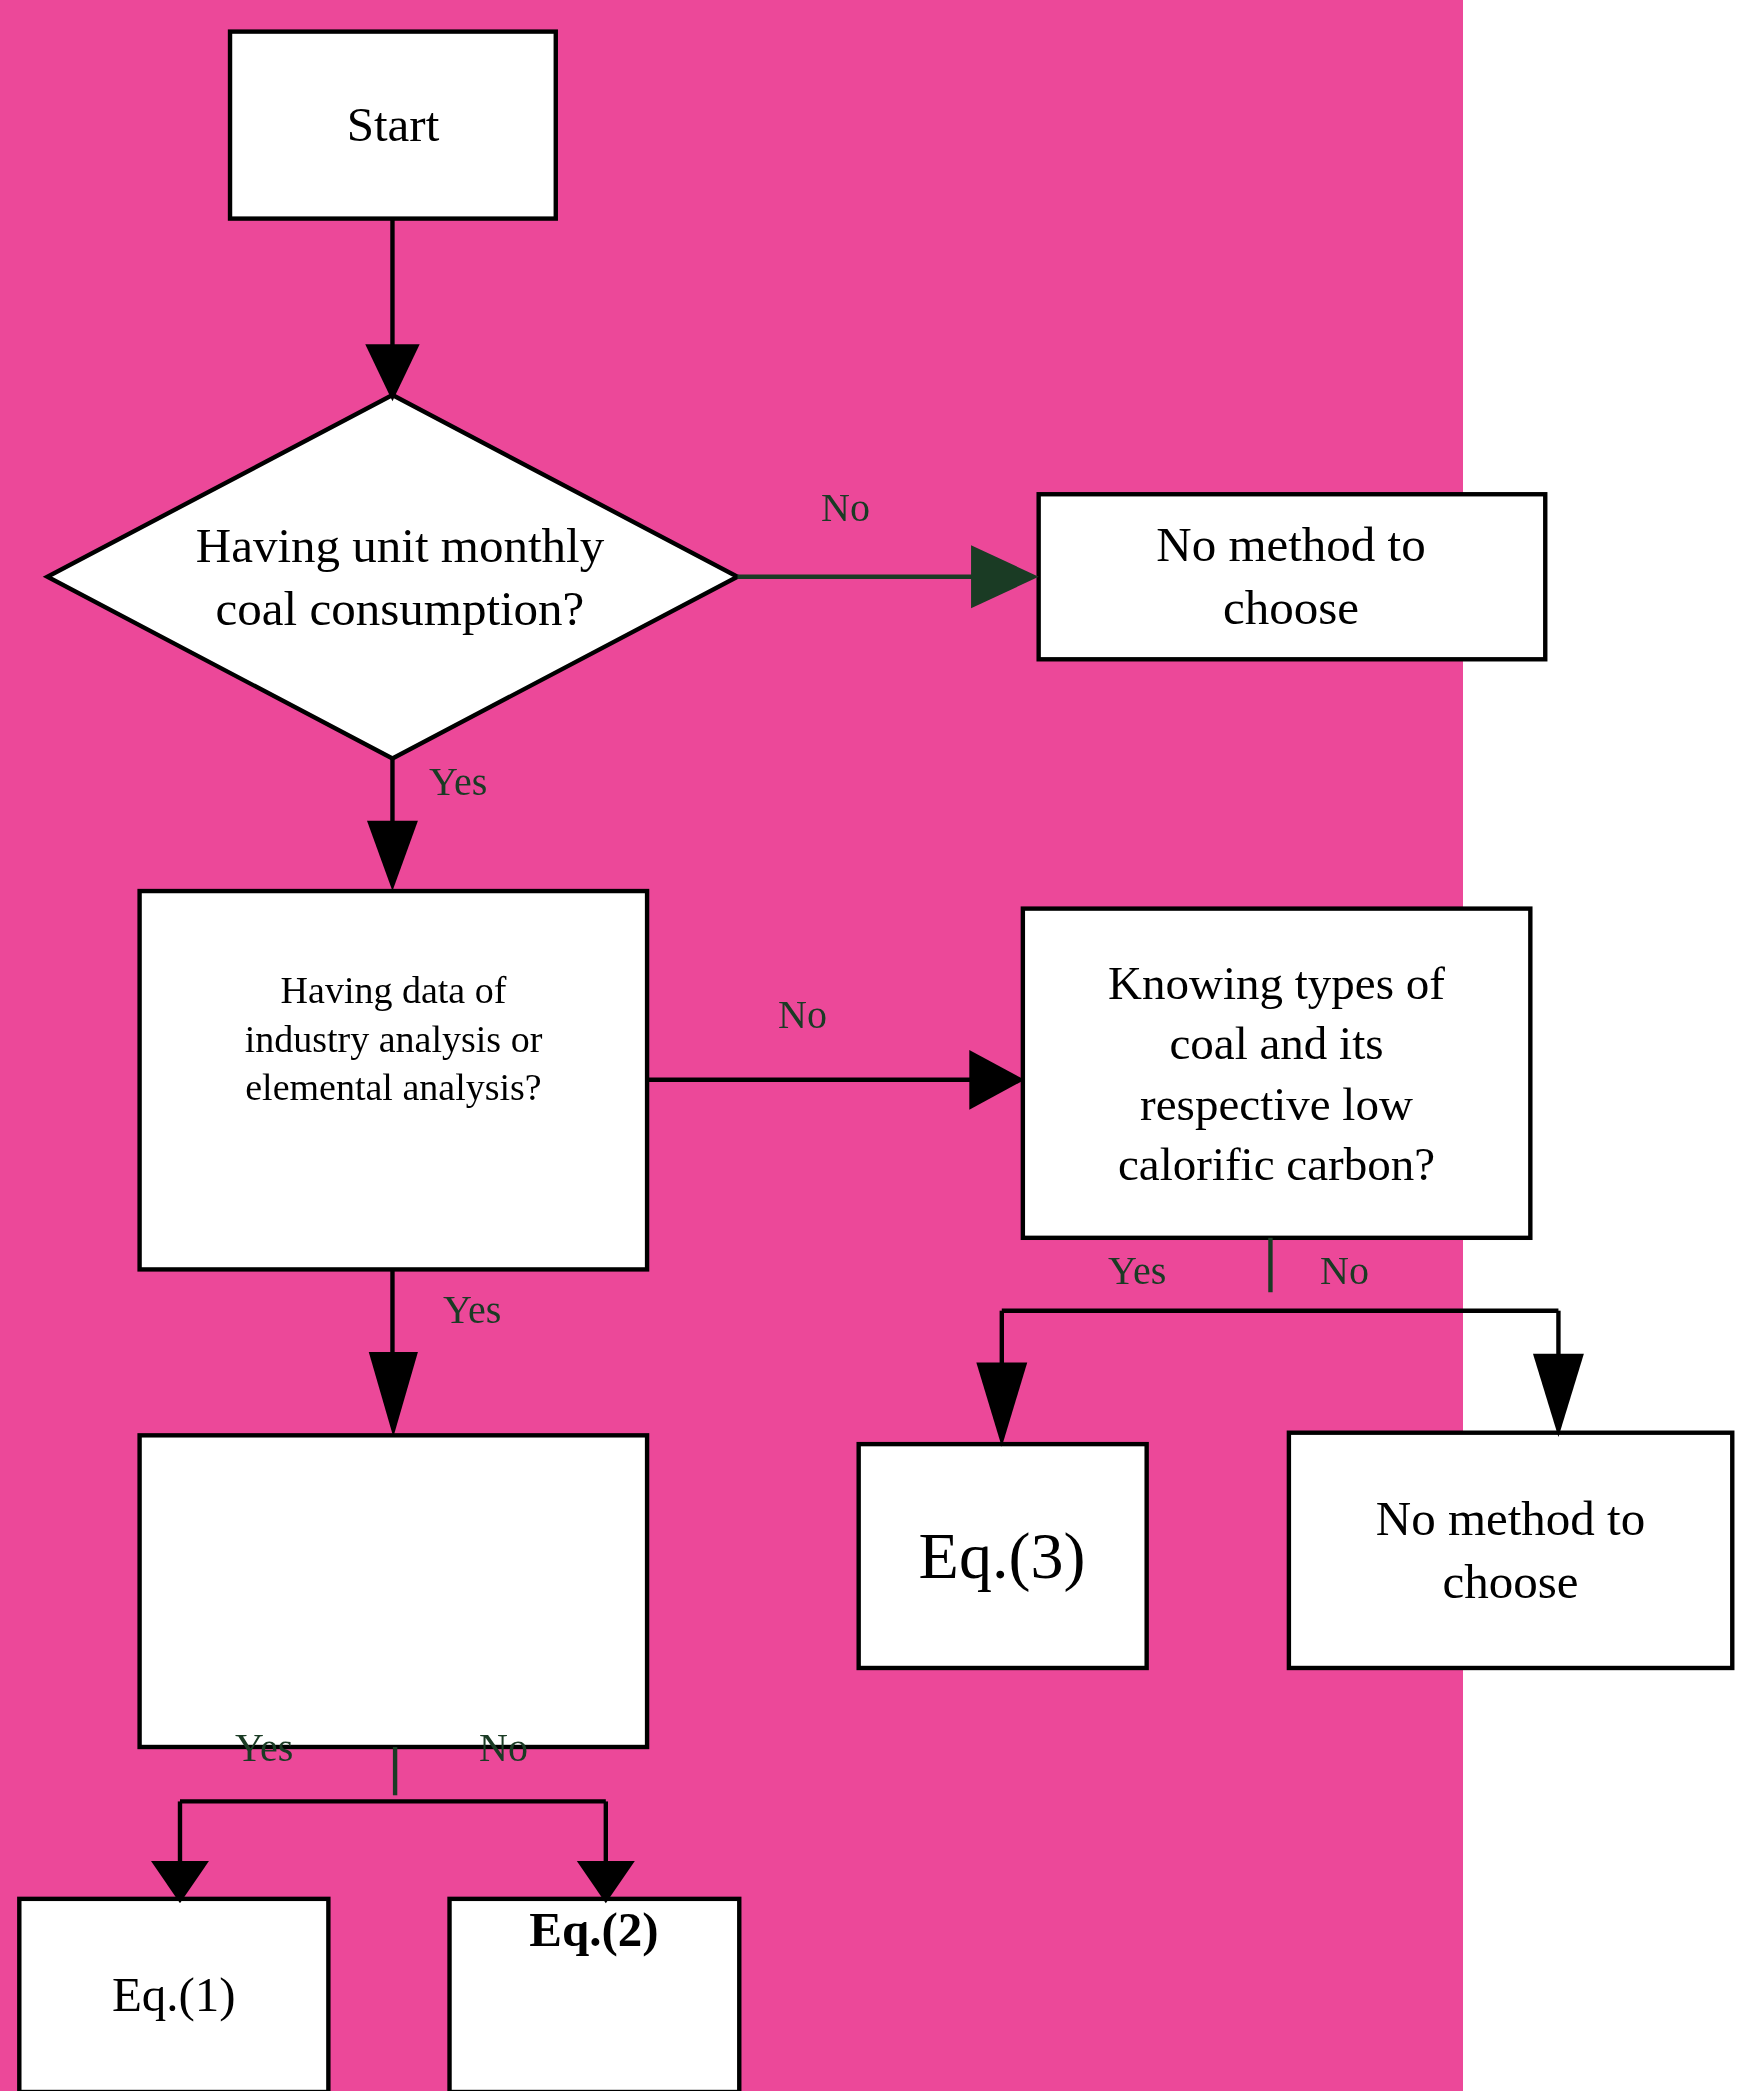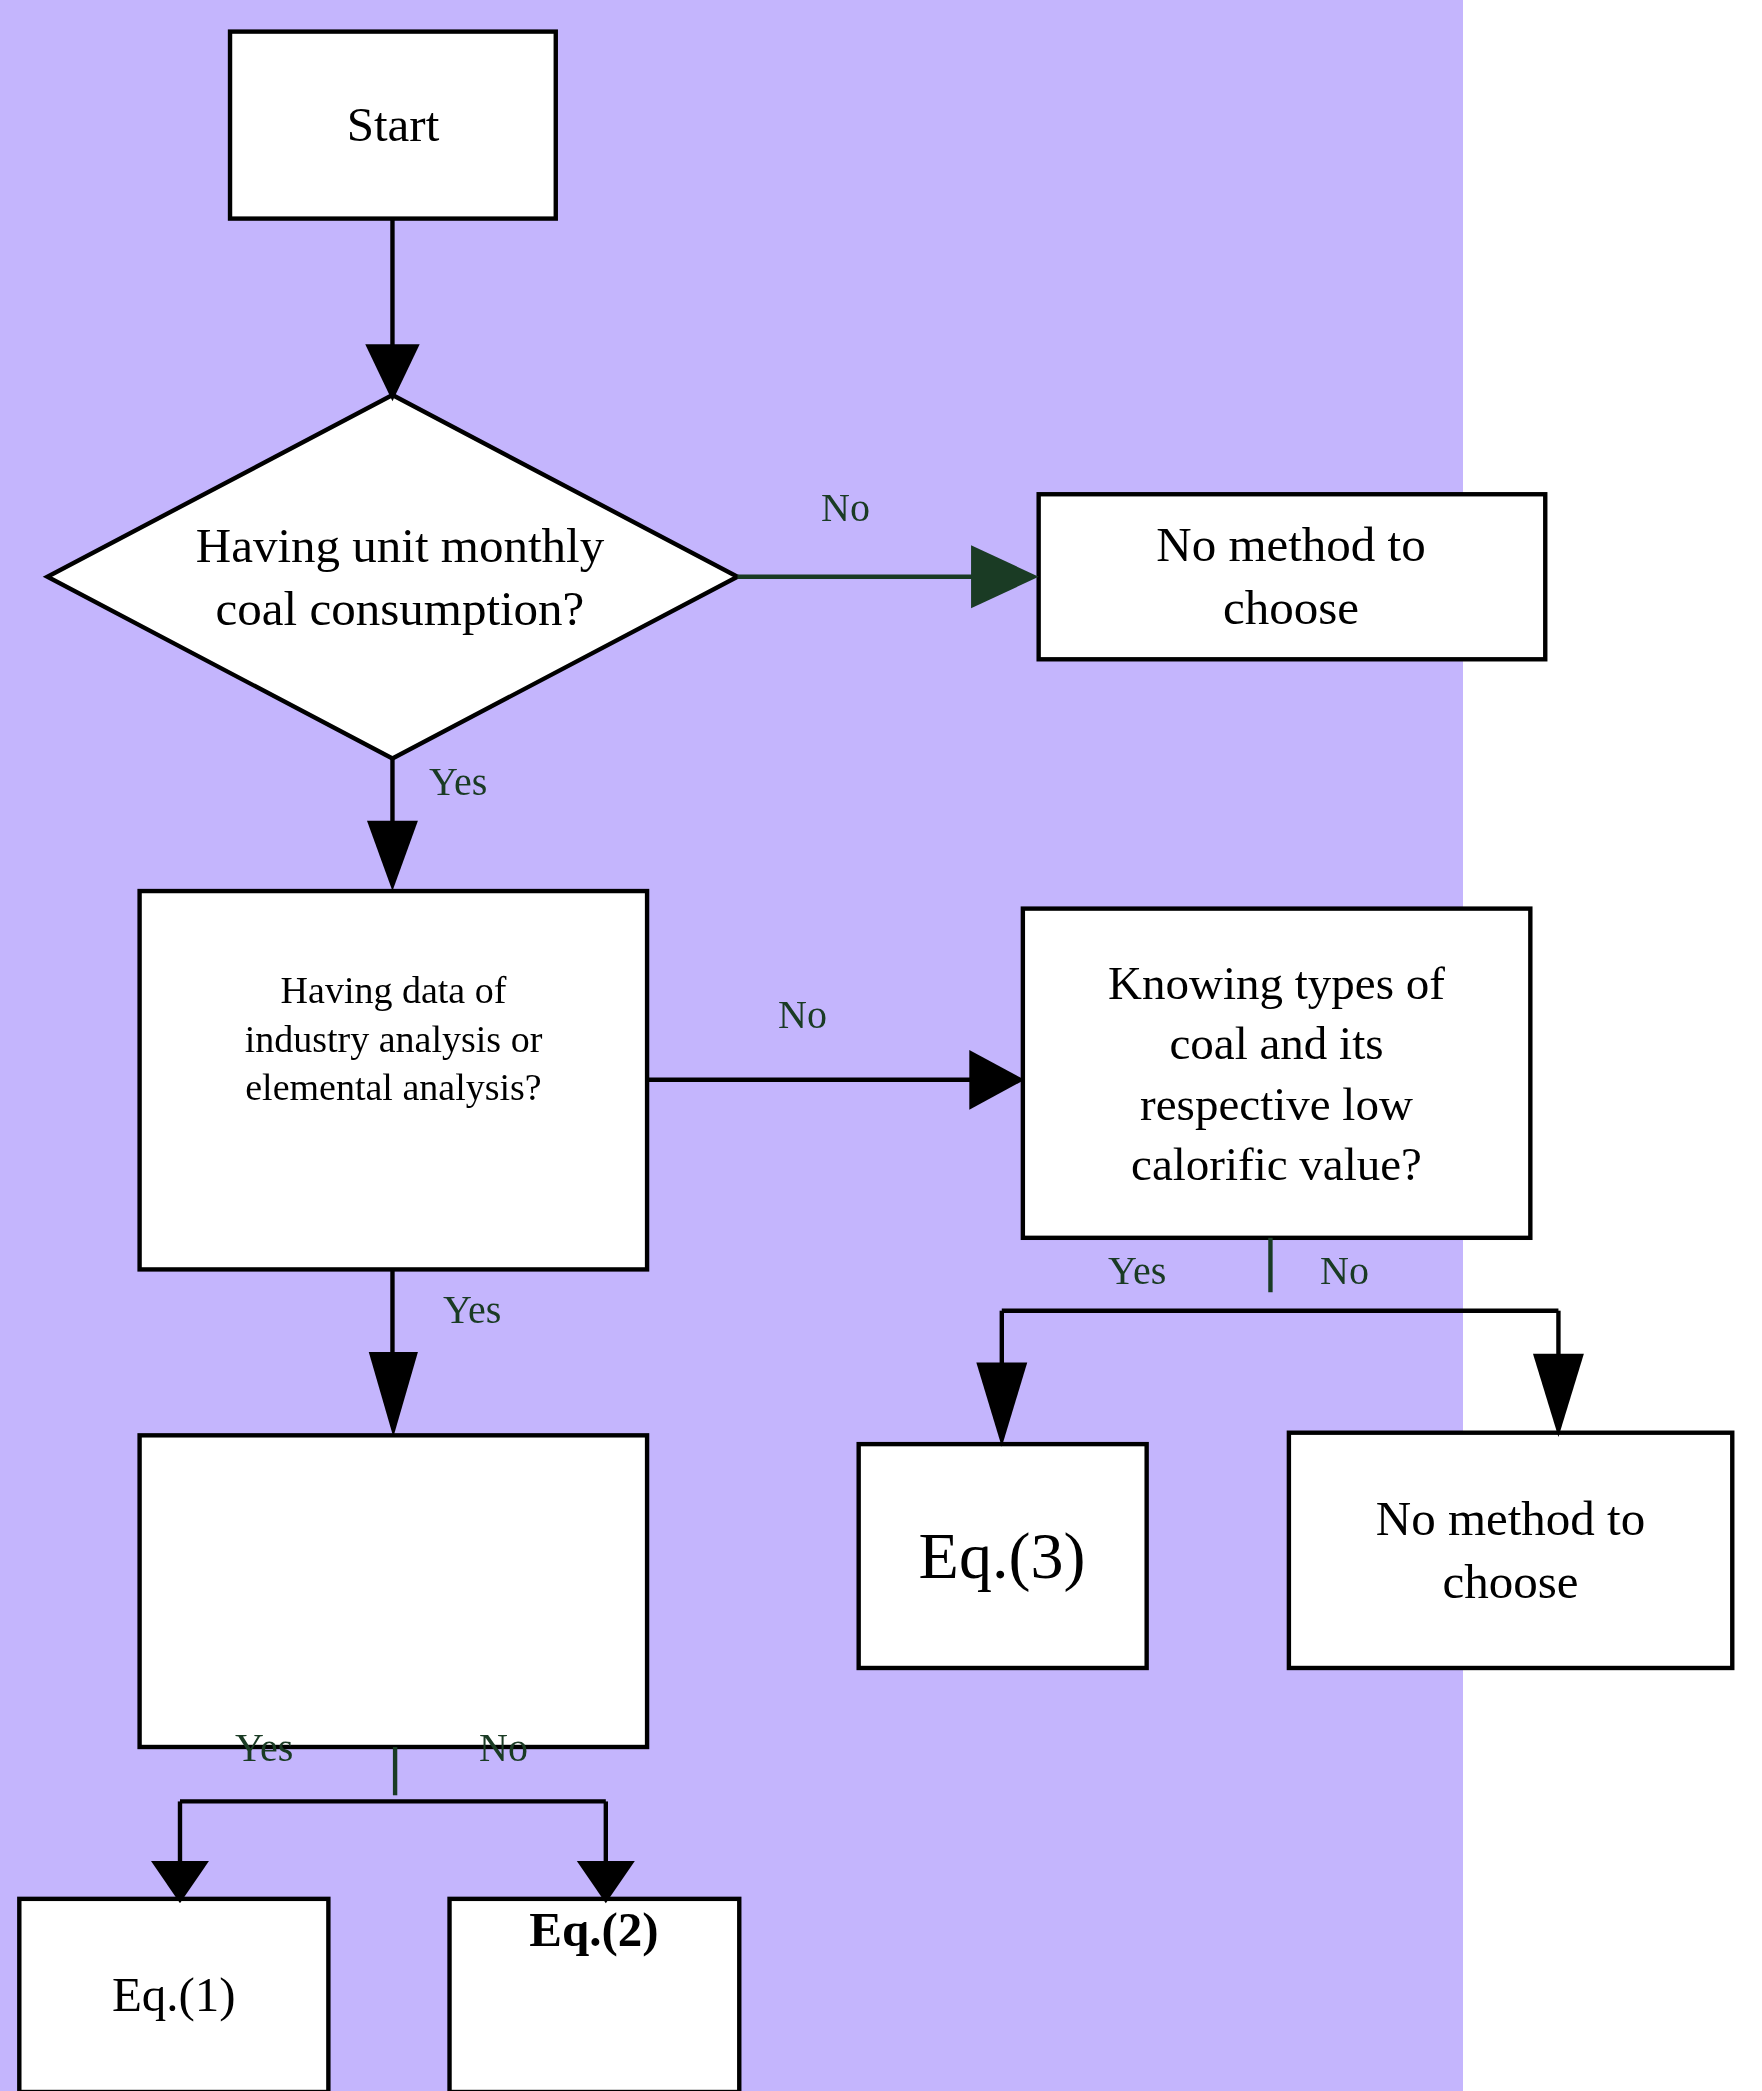--- a/index.html
+++ b/index.html
@@ -10,21 +10,21 @@
   body {
     width: 1763px;
     height: 2092px;
     font-family: "Liberation Serif", "DejaVu Serif", serif;
     overflow: hidden;
   }
   #flowchart-root {
     position: relative;
     width: 1463px;
     height: 2092px;
-    background: #c4b5fd;
+    background: #ec4899;
   }
   svg.chart-layer {
     position: absolute;
     top: 0;
     left: 0;
     width: 1763px;
     height: 2092px;
     display: block;
   }
   .node-shape {
@@ -137,21 +137,21 @@
   <div class="node-label" style="left:1038px; top:494px; width:506px; height:165px; font-size:49px;">No method to
 choose</div>
 
   <div class="node-label" style="left:140px; top:850px; width:507px; height:378px; font-size:38px;">Having data of
 industry analysis or
 elemental analysis?</div>
 
   <div class="node-label" style="left:1023px; top:909px; width:507px; height:329px; font-size:47px;">Knowing types of
 coal and its
 respective low
-calorific value?</div>
+calorific carbon?</div>
 
 
   <div class="node-label" style="left:858px; top:1444px; width:288px; height:224px; font-size:66px;">Eq.(3)</div>
 
   <div class="node-label" style="left:1289px; top:1433px; width:443px; height:235px; font-size:49px;">No method to
 choose</div>
 
   <div class="node-label" style="left:19.3px; top:1899px; width:309px; height:193px; font-size:49px;">Eq.(1)</div>
 
   <div class="node-label" style="left:449px; top:1834px; width:290px; height:193px; font-size:49px;font-weight:bold;">Eq.(2)</div>

